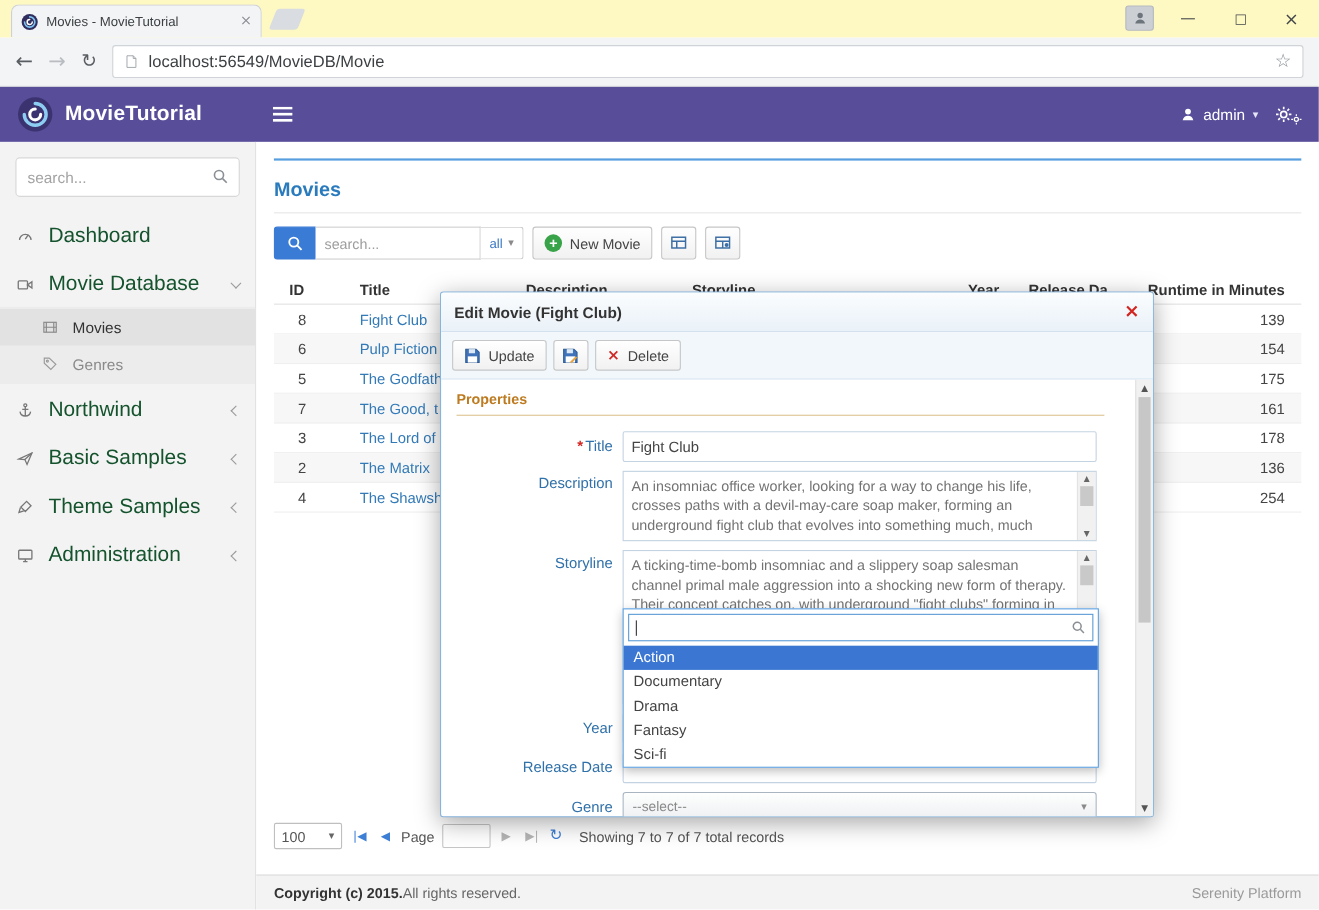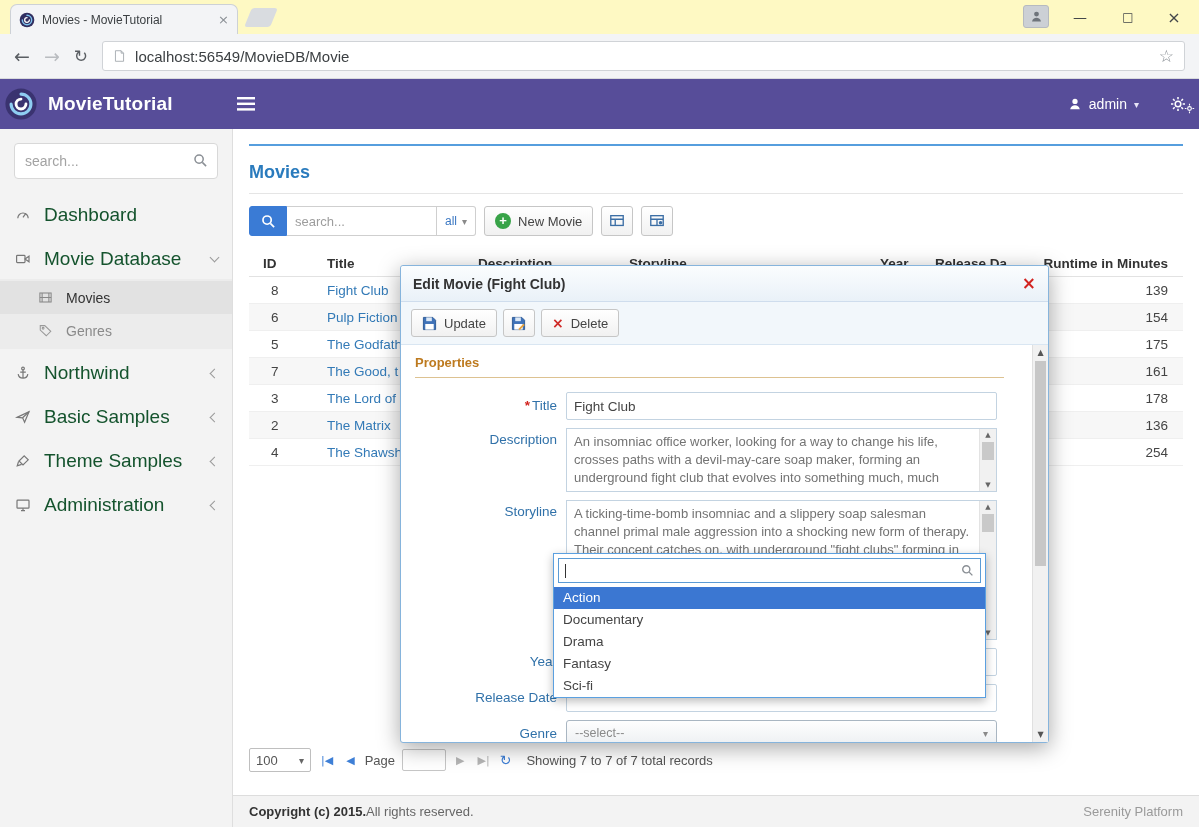--- a/index.html
+++ b/index.html
@@ -27,27 +27,27 @@
                  display:flex; align-items:center; padding:0 14px; gap:14px; }
   .nav-glyph { font-size:19px; color:#5a5e63; line-height:1; }
   .nav-glyph.disabled { color:#b9bcc0; }
   .reload-glyph { font-size:17px; color:#5a5e63; }
   .omnibox { flex:1; height:30px; background:#fff; border:1px solid #d0d3d7; border-radius:3px;
              display:flex; align-items:center; gap:9px; padding:0 10px; }
   .url-text { flex:1; font-size:15px; color:#3c4043; }
   .star-glyph { color:#8a8f95; font-size:17px; }
 
   
-  .app-header { height:50px; background:#574d99; display:flex; align-items:center; padding:0 4px; }
+  .app-header { height:50px; background:#574d99; display:flex; align-items:center; padding:0 15px; }
   .brand { display:flex; align-items:center; gap:10px; width:217px; }
   .logo-circle { width:34px; height:34px; border-radius:50%; display:flex; align-items:center; justify-content:center; }
   .brand-text { font-size:19px; color:#fff; font-weight:bold; letter-spacing:.2px; }
   .brand-text .b2 { font-weight:600; }
   .hamburger { margin-left:16px; cursor:pointer; display:flex; }
-  .header-right { margin-left:auto; display:flex; align-items:center; gap:30px; }
+  .header-right { margin-left:auto; display:flex; align-items:center; gap:14px; }
   .user-menu { display:flex; align-items:center; gap:7px; color:#fff; font-size:14px; cursor:pointer; }
   .caret { font-size:10px; color:#e7e4f6; }
   .gears-btn { display:flex; align-items:flex-start; cursor:pointer; }
 
   
   .app-body { display:flex; height:698px; }
   .sidebar { width:233px; background:#f3f3f3; border-right:1px solid #dedede; padding-top:12px; flex:none; }
   .search-wrap { position:relative; margin:2px 14px 16px; }
   .side-search { width:100%; height:36px; border:1px solid #d8d8d8; border-radius:4px; background:#fff;
                  padding:0 32px 0 10px; font-size:14px; color:#555; outline:none; }
@@ -145,21 +145,21 @@
   .dlg-scroll { position:absolute; top:0; right:0; bottom:0; width:16px; background:#f1f1f1; border-left:1px solid #e0e0e0; }
   .dlg-scroll .up, .dlg-scroll .down { position:absolute; left:0; right:0; text-align:center; font-size:8px; color:#555; }
   .dlg-scroll .up { top:3px; } .dlg-scroll .down { bottom:3px; }
   .dlg-scroll .thumb { position:absolute; left:2px; right:2px; top:16px; height:205px; background:#c7c7c7; }
 
   .sel2 { width:431px; height:26px; border:1px solid #a9b6c2; border-radius:3px;
           background:linear-gradient(#fefefe,#edf0f2); display:flex; align-items:center; padding:0 8px;
           font-size:12.5px; color:#8a8a8a; cursor:pointer; }
   .sel2 .caret { margin-left:auto; color:#8a8a8a; font-size:10px; }
 
-  .dropdown { position:absolute; left:152px; top:208px; width:433px; background:#fff; border:1px solid #5ba0e0;
+  .dropdown { position:absolute; left:165px; top:208px; width:433px; background:#fff; border:1px solid #5ba0e0;
               box-shadow:0 3px 9px rgba(0,0,0,.28); z-index:5; }
   .dd-search { margin:4px; height:25px; border:1px solid #5b9bd5; display:flex; align-items:center; padding:0 6px; background:#fff; }
   .text-cursor { width:1px; height:14px; background:#333; }
   .dd-search .mag { margin-left:auto; display:flex; }
   .dd-opt { height:22px; line-height:22px; padding:0 9px; font-size:13.5px; color:#444; cursor:pointer;
             white-space:nowrap; overflow:hidden; }
   .dd-opt.selected { background:#3b77d2; color:#fff; }
 </style>
 </head>
 <body>

